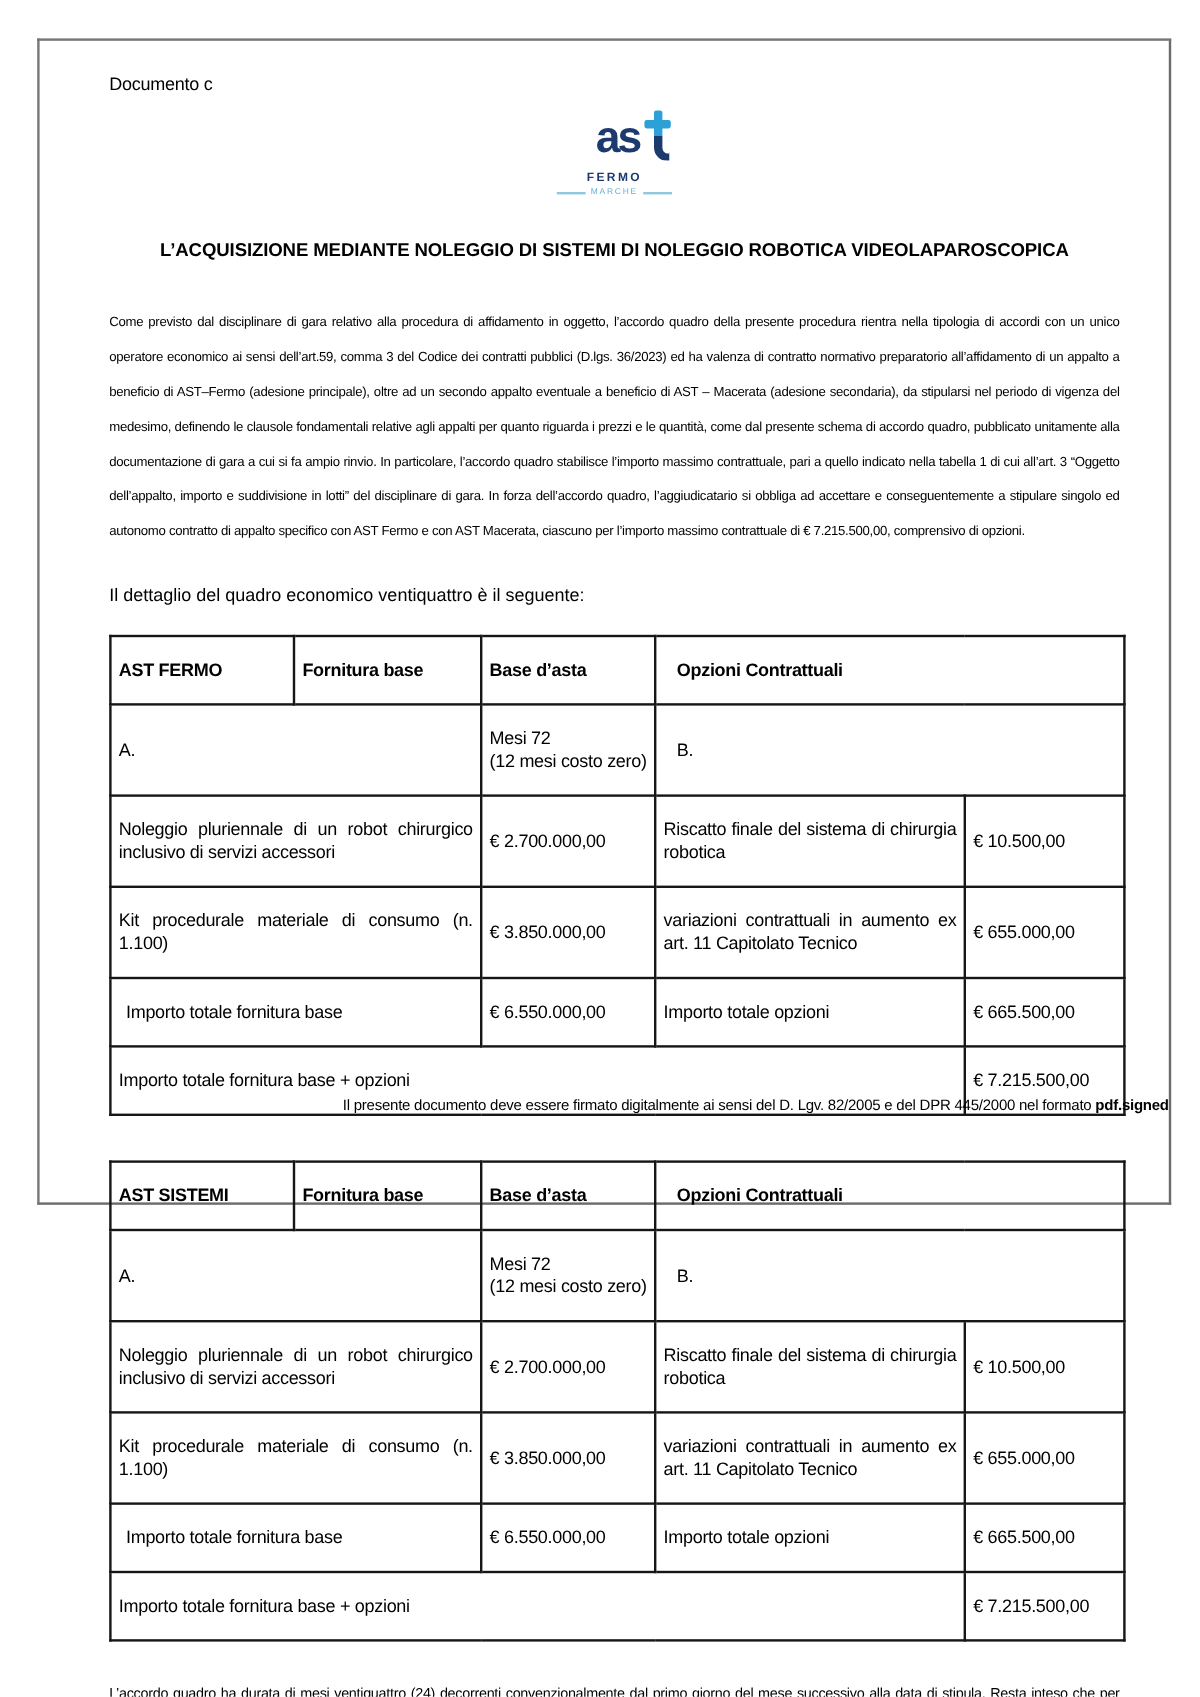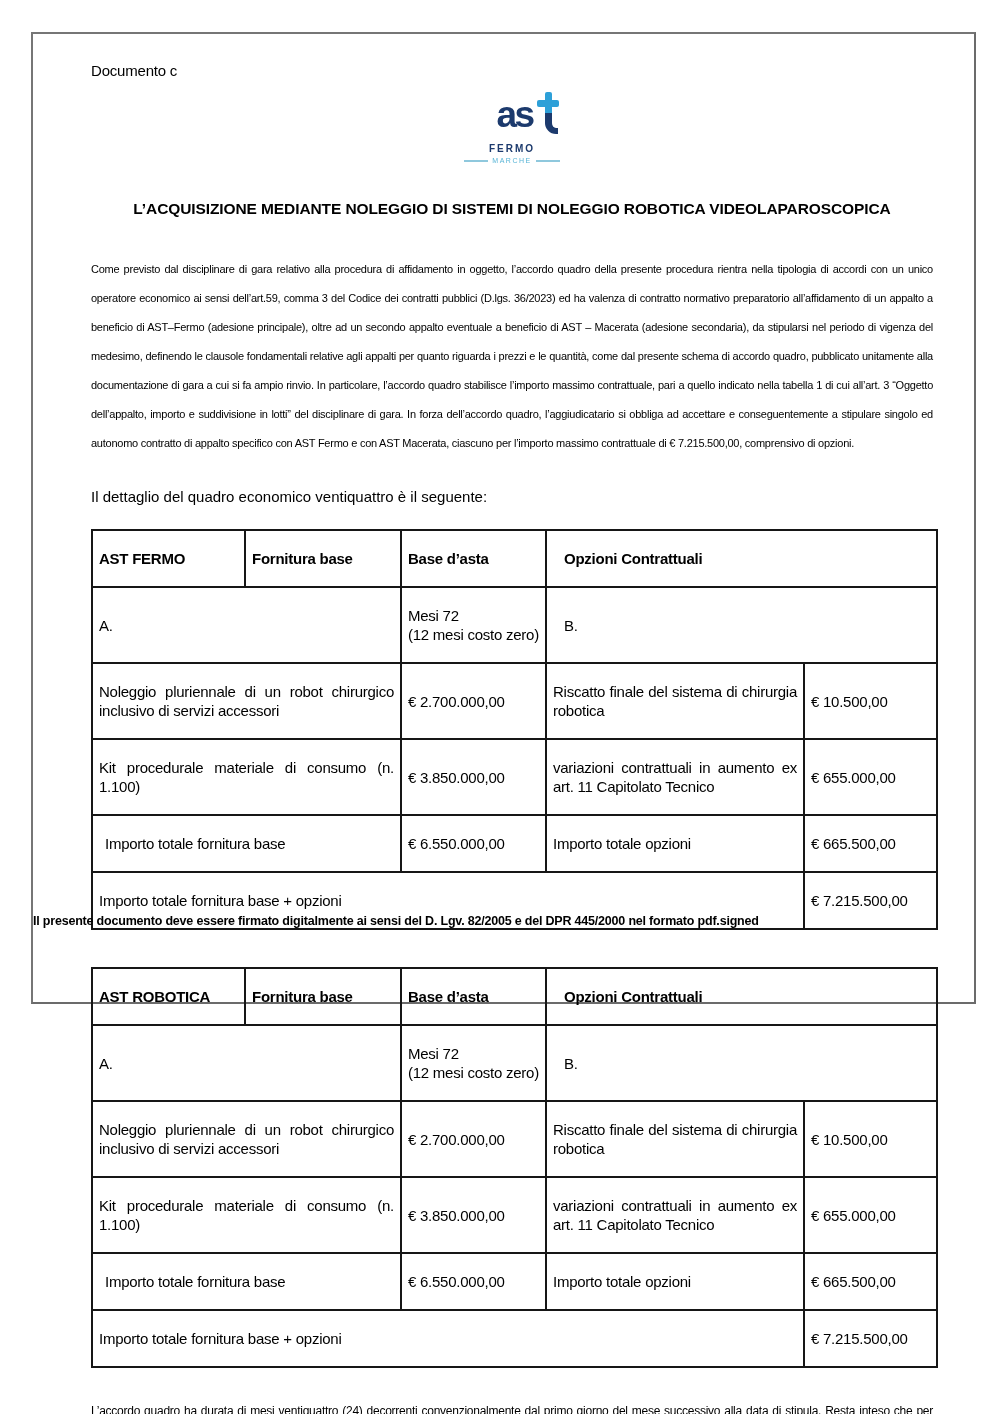--- a/index.html
+++ b/index.html
@@ -45,21 +45,21 @@
   .qtable td { border:2px solid #161616; padding:18px 6px; vertical-align:middle; }
   .qtable tr.hdr td { font-weight:bold; }
   .qtable td.pad-l { padding-left:17px; }
   .qtable td.ind { padding-left:12px; }
   .qtable td.desc { text-align:justify; }
   .qtable td .just { text-align:justify; }
 
   
   .footer {
     position:absolute; left:0; right:0; bottom:74px;
-    text-align:left; font-size:12.5px; letter-spacing:-0.2px;font-weight:bold;
+    text-align:right; font-size:12.5px; letter-spacing:-0.2px;
   }
 </style>
 </head>
 <body>
 
 <div class="frame">
   <div class="content">
 
     <div class="doc-label">Documento c</div>
 
@@ -139,21 +139,21 @@
     <table class="qtable second">
       <colgroup>
         <col style="width:153px">
           <col style="width:156px">
           <col style="width:145px">
           <col style="width:258px">
           <col style="width:133px">
       </colgroup>
       <tbody>
         <tr class="hdr">
-          <td>AST ROBOTICA</td>
+          <td>AST SISTEMI</td>
           <td>Fornitura base</td>
           <td>Base d’asta</td>
           <td colspan="2" class="pad-l">Opzioni Contrattuali</td>
         </tr>
         <tr>
           <td colspan="2">A.</td>
           <td>
             <div>Mesi 72</div>
             <div class="just">(12 mesi costo zero)</div>
           </td>

